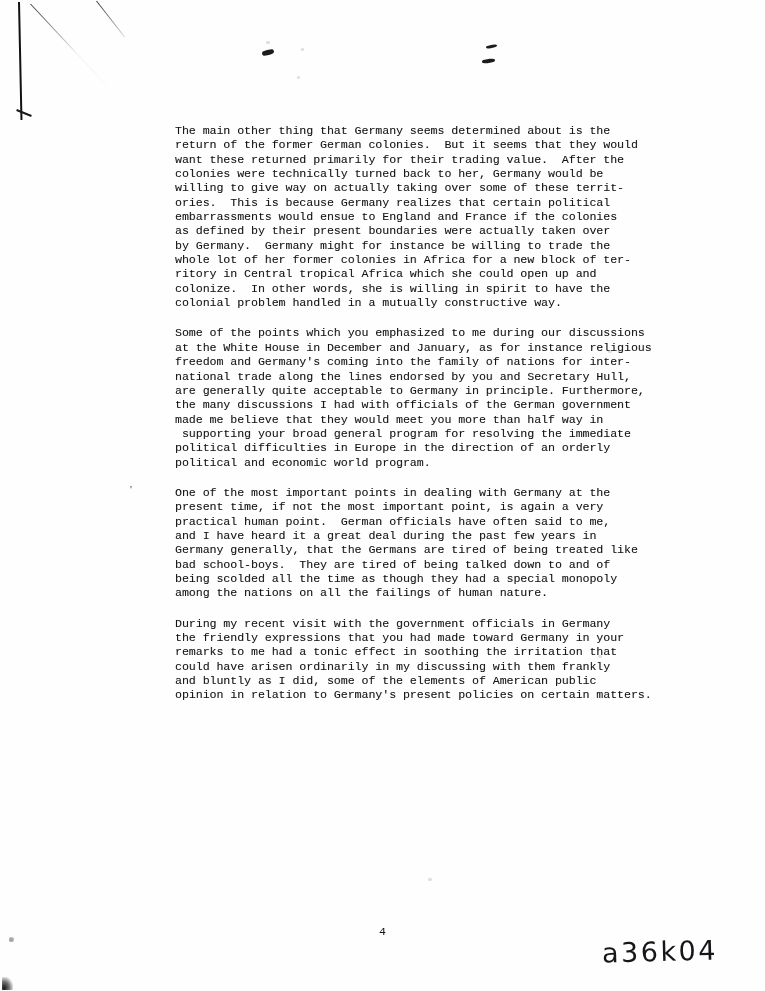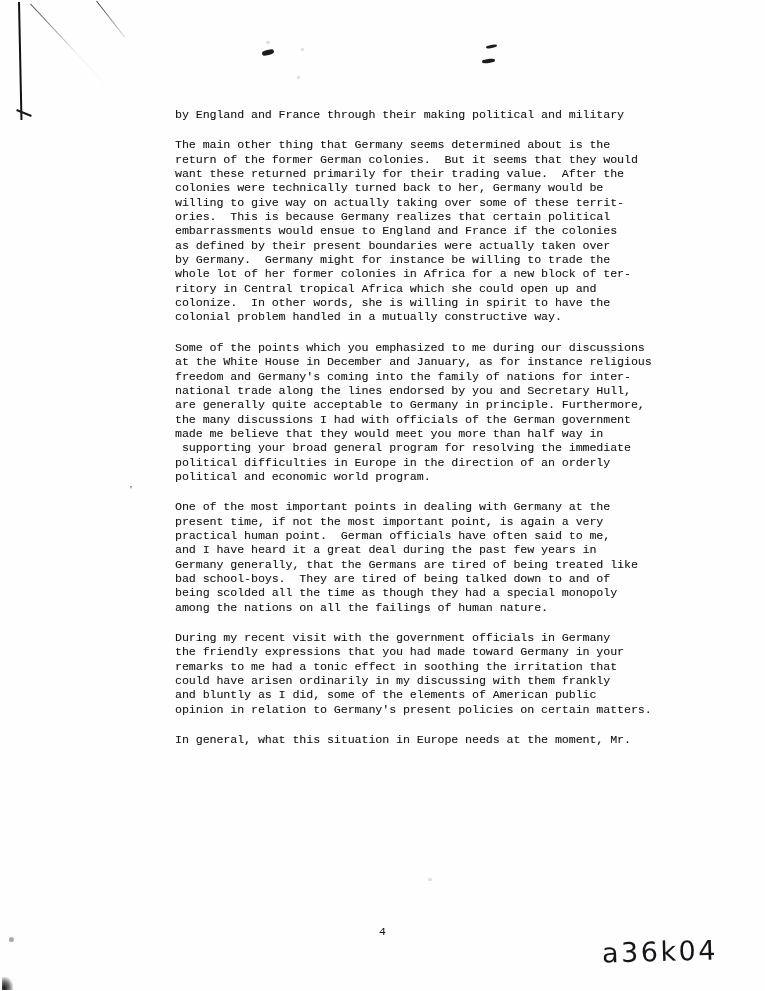--- a/index.html
+++ b/index.html
@@ -142,26 +142,26 @@
   <div class="smudge" style="left:486px; top:45px; width:11px; height:3px; transform:rotate(-10deg);"></div>
   <div class="smudge" style="left:482px; top:59px; width:13px; height:4px; transform:rotate(-7deg);"></div>
   <div class="smudge vfaint" style="left:608px; top:350px; width:4px; height:3px;"></div>
   <div class="smudge vfaint" style="left:598px; top:655px; width:4px; height:3px;"></div>
   <div class="smudge vfaint" style="left:428px; top:878px; width:4px; height:3px;"></div>
   <div class="smudge vfaint" style="left:9px; top:938px; width:4px; height:4px;"></div>
   <div class="smudge faint" style="left:9px; top:937px; width:5px; height:5px;"></div>
   <div class="corner-blot"></div>
 
   <div class="body-text">
-    <p class="para"><span class="ln">by England and France through their making political and military</span></p>
+    <p class="para"></p>
     <p class="para"><span class="ln">The main other thing that Germany seems determined about is the</span><span class="ln">return of the former German colonies.  But it seems that they would</span><span class="ln">want these returned primarily for their trading value.  After the</span><span class="ln">colonies were technically turned back to her, Germany would be</span><span class="ln">willing to give way on actually taking over some of these territ-</span><span class="ln">ories.  This is because Germany realizes that certain political</span><span class="ln">embarrassments would ensue to England and France if the colonies</span><span class="ln">as defined by their present boundaries were actually taken over</span><span class="ln">by Germany.  Germany might for instance be willing to trade the</span><span class="ln">whole lot of her former colonies in Africa for a new block of ter-</span><span class="ln">ritory in Central tropical Africa which she could open up and</span><span class="ln">colonize.  In other words, she is willing in spirit to have the</span><span class="ln">colonial problem handled in a mutually constructive way.</span></p>
     <p class="para"><span class="ln">Some of the points which you emphasized to me during our discussions</span><span class="ln">at the White House in December and January, as for instance religious</span><span class="ln">freedom and Germany's coming into the family of nations for inter-</span><span class="ln">national trade along the lines endorsed by you and Secretary Hull,</span><span class="ln">are generally quite acceptable to Germany in principle. Furthermore,</span><span class="ln">the many discussions I had with officials of the German government</span><span class="ln">made me believe that they would meet you more than half way in</span><span class="ln"> supporting your broad general program for resolving the immediate</span><span class="ln">political difficulties in Europe in the direction of an orderly</span><span class="ln">political and economic world program.</span></p>
     <p class="para"><span class="ln">One of the most important points in dealing with Germany at the</span><span class="ln">present time, if not the most important point, is again a very</span><span class="ln">practical human point.  German officials have often said to me,</span><span class="ln">and I have heard it a great deal during the past few years in</span><span class="ln">Germany generally, that the Germans are tired of being treated like</span><span class="ln">bad school-boys.  They are tired of being talked down to and of</span><span class="ln">being scolded all the time as though they had a special monopoly</span><span class="ln">among the nations on all the failings of human nature.</span></p>
     <p class="para"><span class="ln">During my recent visit with the government officials in Germany</span><span class="ln">the friendly expressions that you had made toward Germany in your</span><span class="ln">remarks to me had a tonic effect in soothing the irritation that</span><span class="ln">could have arisen ordinarily in my discussing with them frankly</span><span class="ln">and bluntly as I did, some of the elements of American public</span><span class="ln">opinion in relation to Germany's present policies on certain matters.</span></p>
-    <p class="para"><span class="ln">In general, what this situation in Europe needs at the moment, Mr.</span></p>
+    <p class="para"></p>
   </div>
 
   <div class="margin-tick">'</div>
 
   <div class="page-number">4</div>
 
   <div class="hand-note">a36k04</div>
 
 </div>
 

